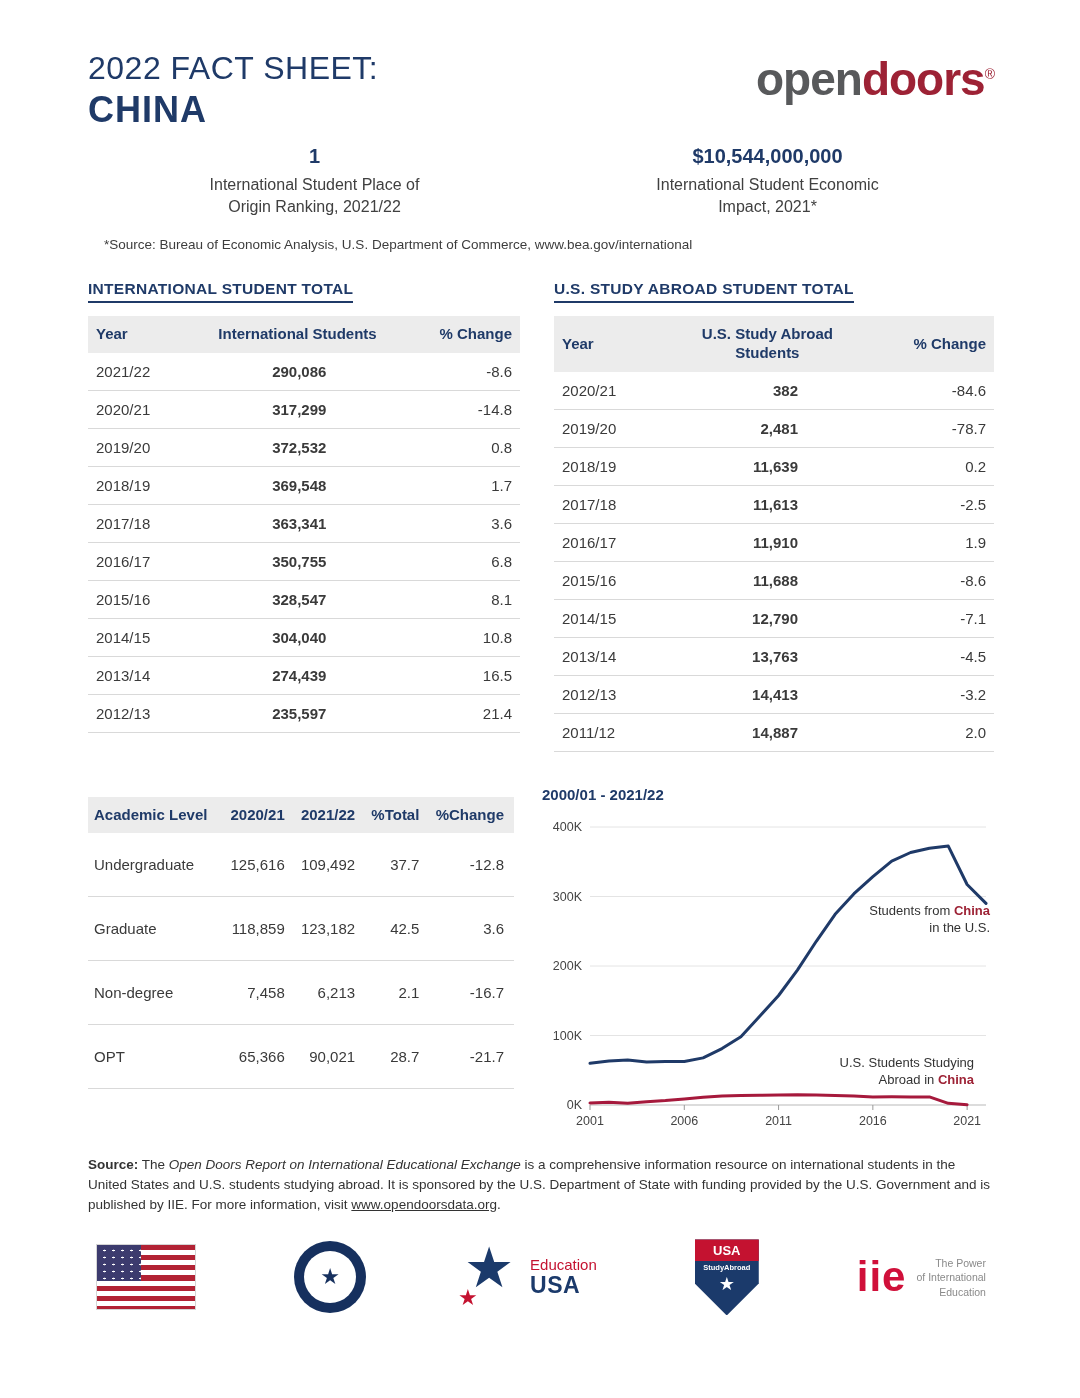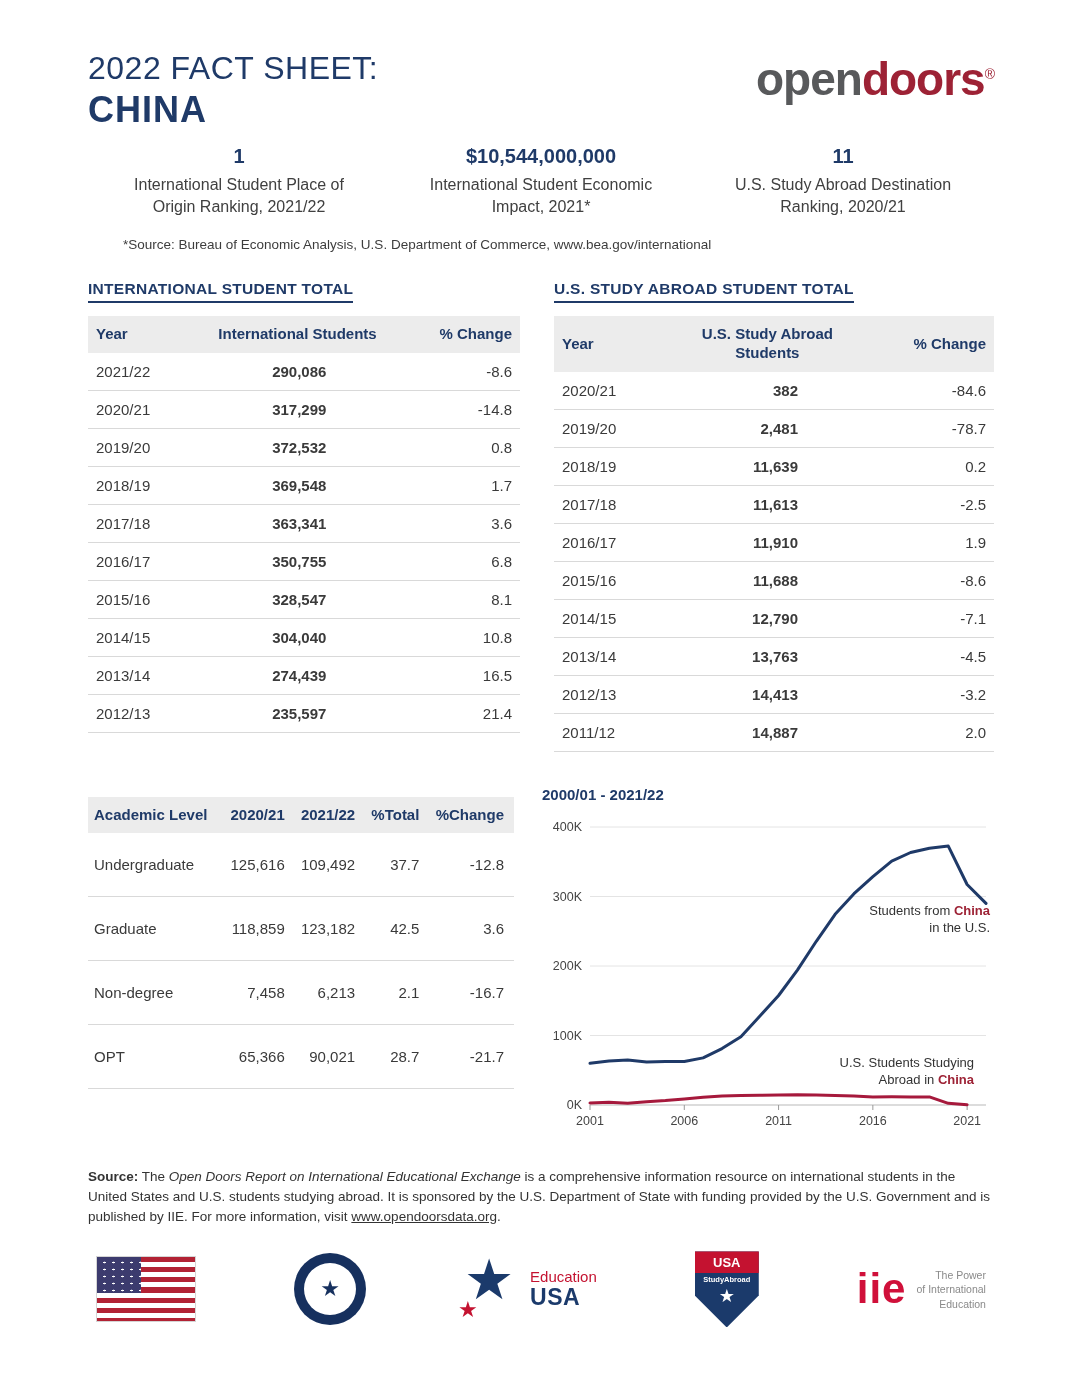--- a/index.html
+++ b/index.html
@@ -17,21 +17,21 @@
   .logo .reg { font-size:14px; vertical-align:super; color:#9D2235; font-weight:normal; }
 
   
   .stats { display:flex; margin-top:14px; }
   .stat { flex:1; text-align:center; }
   .stat-value { font-size:20px; font-weight:bold; color:#1F3A68; }
   .stat-label { font-size:16px; color:#404040; margin:6px auto 0; line-height:1.35; }
   .stat:nth-child(1) .stat-label { max-width:245px; }
   .stat:nth-child(2) .stat-label { max-width:260px; }
   .stat:nth-child(3) .stat-label { max-width:240px; }
-  .footnote { margin:20px 0 0 35px; font-size:13.5px; color:#3d3d3d; }
+  .footnote { margin:20px 0 0 16px; font-size:13.5px; color:#3d3d3d; }
 
   
   .tables-row { display:flex; gap:34px; margin-top:28px; }
   .tcol-left { width:432px; }
   .tcol-right { flex:1; }
   .section-title { display:inline-block; font-size:15.5px; font-weight:bold; color:#1F3A68;
                    border-bottom:2px solid #1F3A68; padding-bottom:3px; letter-spacing:.3px; }
   table.data { width:100%; border-collapse:collapse; margin-top:13px; }
   table.data th { background:#ECECEC; color:#1F3A68; font-size:15px; padding:9px 6px; vertical-align:middle; line-height:1.25; }
   table.data td { font-size:15px; color:#3a3a3a; padding:10px 6px; border-bottom:1px solid #D9D9D9; }
@@ -55,21 +55,21 @@
   .chart-title { font-size:15px; font-weight:bold; color:#1F3A68; margin:2px 0 8px 2px; }
   .chart-wrap { position:relative; width:454px; }
   .tick { font:12.5px "Liberation Sans", sans-serif; fill:#444; }
   .ann { position:absolute; text-align:right; font-size:13px; color:#333; line-height:1.3; }
   .ann .em { font-weight:bold; color:#9D2235; }
   .ann .l2 { display:block; }
   .ann1 { right:4px; top:92px; }
   .ann2 { right:20px; top:244px; }
 
   
-  .source { margin-top:22px; font-size:13.5px; color:#333; line-height:1.5; max-width:910px; }
+  .source { margin-top:10px; font-size:13.5px; color:#333; line-height:1.5; max-width:910px; }
   .source a { color:#333; text-decoration:underline; cursor:pointer; }
 
   
   .logos { display:flex; align-items:center; justify-content:space-between; margin-top:24px; padding:0 8px; }
   .flag { width:100px; height:66px; position:relative; border:1px solid #d5d5d5;
           background:repeating-linear-gradient(to bottom, #B22234 0 5.08px, #ffffff 5.08px 10.16px); }
   .canton { position:absolute; top:0; left:0; width:44px; height:35.5px; background-color:#3C3B6E;
             background-image:radial-gradient(#ffffff 1px, transparent 1.4px); background-size:9px 7px; background-position:3px 2px; }
   .seal { width:72px; height:72px; border-radius:50%; background:#16305e; display:flex; align-items:center; justify-content:center; }
   .seal-inner { width:52px; height:52px; border-radius:50%; background:#ffffff; display:flex; align-items:center; justify-content:center;
@@ -106,24 +106,20 @@
   </header>
 
   <section class="stats">
     <div class="stat">
       <div class="stat-value">1</div>
       <div class="stat-label">International Student Place of Origin Ranking, 2021/22</div>
     </div>
     <div class="stat">
       <div class="stat-value">$10,544,000,000</div>
       <div class="stat-label">International Student Economic Impact, 2021*</div>
-    </div>
-    <div class="stat">
-      <div class="stat-value">11</div>
-      <div class="stat-label">U.S. Study Abroad Destination Ranking, 2020/21</div>
     </div>
   </section>
 
   <div class="footnote">*Source: Bureau of Economic Analysis, U.S. Department of Commerce, www.bea.gov/international</div>
 
   <section class="tables-row">
     <div class="tcol-left">
       <span class="section-title">INTERNATIONAL STUDENT TOTAL</span>
       <table class="data" id="intl-table">
         <thead>

